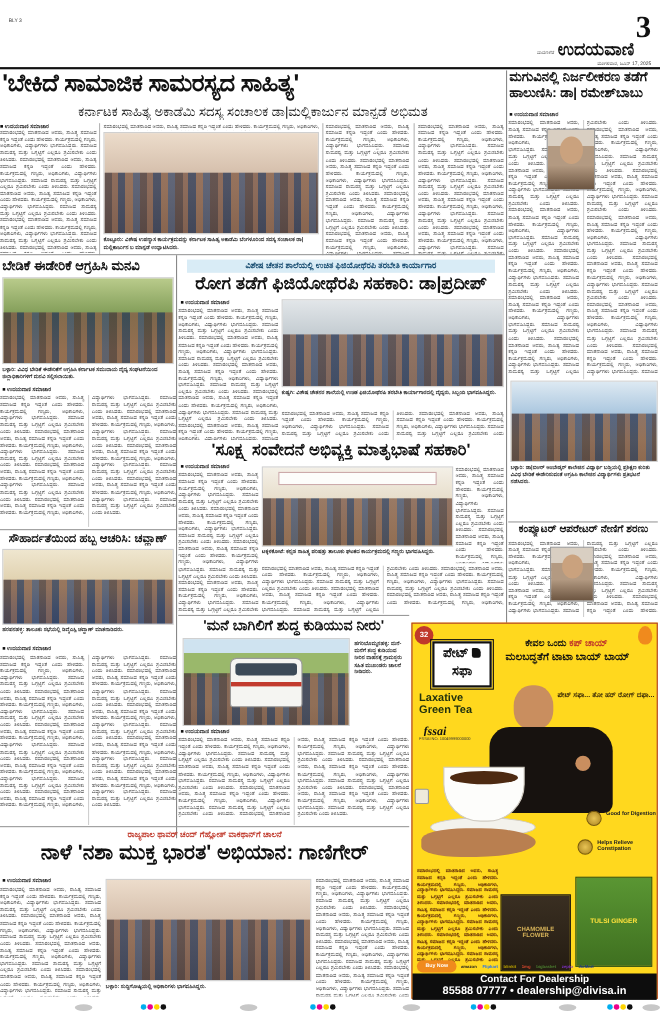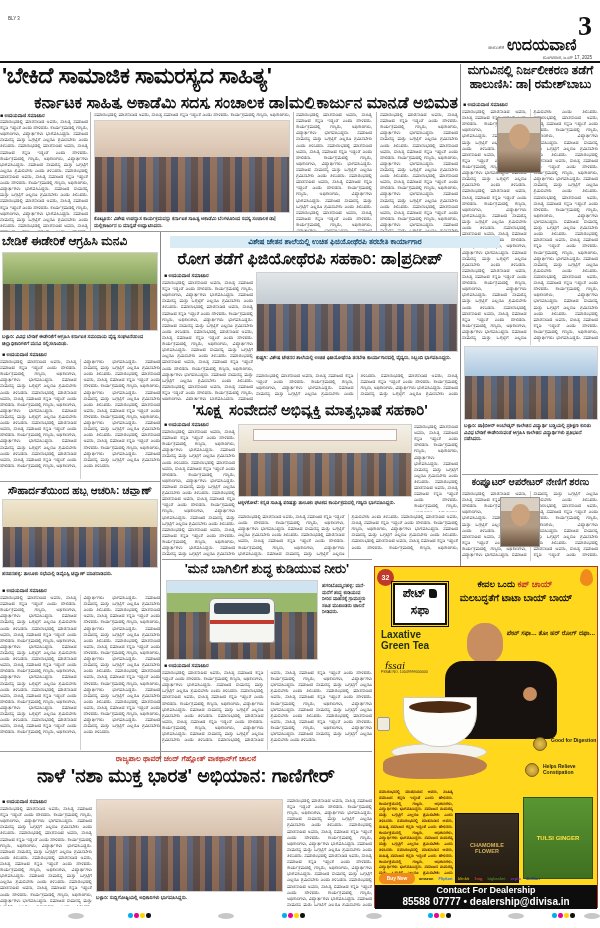--- a/index.html
+++ b/index.html
@@ -12,21 +12,21 @@
   .hr{position:absolute;height:1px;background:#9a9a9a}
   .hr-strong{position:absolute;height:2px;background:#111}
   
   .h-xl{font-weight:bold;font-size:22px;line-height:1.05;letter-spacing:-.5px;white-space:nowrap}
   .h-lg{font-weight:bold;font-size:19px;line-height:1.05;text-align:center;white-space:nowrap}
   .h-md{font-weight:bold;font-size:15px;line-height:1.1;text-align:center;white-space:nowrap}
   .h-md2{font-weight:bold;font-size:13px;line-height:1.1;text-align:center;white-space:nowrap}
   .h-sm{font-weight:bold;font-size:12px;line-height:1.15}
   .h-xs{font-weight:bold;font-size:10.5px;line-height:1.15}
   .h-xxs{font-weight:bold;font-size:9.5px;line-height:1.15}
-  .sub{font-weight:bold;font-size:16px;text-align:right;white-space:nowrap}
+  .sub{font-weight:normal;font-size:12px;text-align:center;white-space:nowrap}
   .kicker{background:var(--kickerbg);color:#14496e;font-weight:bold;font-size:7.5px;
           text-align:center;line-height:12px;white-space:nowrap}
   .kicker-red{color:var(--red);font-weight:bold;font-size:7.5px;text-align:center;white-space:nowrap}
   .byline{font-size:5px;font-weight:bold;color:#222}
   .byline::before{content:"■ ";color:#111}
   .body-txt{font-size:4.7px;line-height:1.3;color:#1c1c1c;text-align:justify}
   .cols2{column-count:2;column-gap:7px;column-rule:1px solid #cfcfcf}
   .cap{font-size:5px;line-height:1.3;font-weight:bold;color:#2a2a2a}
   
   .masthead{background:var(--masthead);text-align:center;font-weight:bold;font-size:26px;line-height:38px}
@@ -54,21 +54,21 @@
   .portrait::after{content:"";position:absolute;left:25%;top:12%;width:50%;height:46%;border-radius:50%;background:#caa27e}
   
   .ad{position:absolute;background:var(--adyellow);border:1px solid #b03a28}
   .ad-logo{position:absolute;background:#fff;border:2px solid #111;outline:1px solid #111;outline-offset:1px;
     text-align:center;font-weight:bold;font-size:12px;line-height:1.45}
   .toilet-icon{display:inline-block;width:8px;height:9px;background:#111;border-radius:1px 4px 2px 2px;vertical-align:middle}
   .ad-red{color:var(--red)}
   .ad-h1{font-weight:bold;font-size:8.5px;text-align:center;white-space:nowrap}
   .ad-h2{font-weight:bold;font-size:9.5px;text-align:center;white-space:nowrap}
   .laxative{font-weight:bold;font-size:10px;line-height:1.1;color:#22320e}
-  .fssai{font-family:"Liberation Serif","DejaVu Serif",serif;font-style:italic;font-weight:normal;font-size:11px;border-bottom:1px solid #333}
+  .fssai{font-family:"Liberation Serif","DejaVu Serif",serif;font-style:italic;font-weight:bold;font-size:11px;border-bottom:1px solid #333}
   .tagline{font-weight:bold;font-size:6.5px;line-height:1.25;color:#3a2a08;text-align:right}
   .flame{position:absolute;width:13px;height:17px;background:#f08a1d;border-radius:50% 50% 50% 50%/60% 60% 40% 40%}
   .badge32{position:absolute;width:17px;height:17px;border-radius:50%;background:var(--red);color:#fff;
     font-weight:bold;font-size:7px;text-align:center;line-height:17px}
   .man-head{position:absolute;background:#c98e5f;border-radius:46% 46% 42% 42%}
   .man-body{position:absolute;background:#17120f;border-radius:18px 22px 8px 8px}
   .man-hand{position:absolute;background:#c98e5f;border-radius:50%}
   .cup{position:absolute;background:#fdfdfb;border:1px solid #cfcac0;border-radius:0 0 34px 34px}
   .tea{position:absolute;background:#4d2a12;border-radius:50%}
   .saucer{position:absolute;background:#f3f2ec;border:1px solid #cfcac0;border-radius:50%}
@@ -118,21 +118,21 @@
   <div class="abs body-txt" style="left:94px;top:112px;width:196px;height:7px">ಸಮಾರಂಭದಲ್ಲಿ ಮಾತನಾಡಿದ ಅವರು, ಸಾಹಿತ್ಯ ಸಮಾಜದ ಕನ್ನಡಿ ಇದ್ದಂತೆ ಎಂದು ಹೇಳಿದರು. ಕಾರ್ಯಕ್ರಮದಲ್ಲಿ ಗಣ್ಯರು, ಅಧಿಕಾರಿಗಳು, ವಿದ್ಯಾರ್ಥಿಗಳು ಭಾಗವಹಿಸಿದ್ದರು. ಸಮಾಜದ ಸಾಮರಸ್ಯ ಮತ್ತು ಒಗ್ಗಟ್ಟಿಗೆ ಎಲ್ಲರೂ ಶ್ರಮಿಸಬೇಕು ಎಂದು ತಿಳಿಸಿದರು. </div>
   <div class="photo ph-indoor" style="left:94px;top:120px;width:196px;height:93px"></div>
   <div class="abs cap" style="left:94px;top:215px;width:196px;height:17px">ಕೊಟ್ಟೂರು: ವಿಶೇಷ ಉಪನ್ಯಾಸ ಕಾರ್ಯಕ್ರಮವನ್ನು ಕರ್ನಾಟಕ ಸಾಹಿತ್ಯ ಅಕಾಡೆಮಿ ಬೆಂಗಳೂರಿಂದ ಸದಸ್ಯ ಸಂಚಾಲಕ ಡಾ|ಮಲ್ಲಿಕಾರ್ಜುನ ಬ ಮಾನ್ಪಡೆ ಉದ್ಘಾಟಿಸಿದರು.</div>
   <div class="vr" style="left:293px;top:112px;height:120px"></div>
   <div class="abs body-txt" style="left:296px;top:112px;width:76px;height:120px">ಸಮಾರಂಭದಲ್ಲಿ ಮಾತನಾಡಿದ ಅವರು, ಸಾಹಿತ್ಯ ಸಮಾಜದ ಕನ್ನಡಿ ಇದ್ದಂತೆ ಎಂದು ಹೇಳಿದರು. ಕಾರ್ಯಕ್ರಮದಲ್ಲಿ ಗಣ್ಯರು, ಅಧಿಕಾರಿಗಳು, ವಿದ್ಯಾರ್ಥಿಗಳು ಭಾಗವಹಿಸಿದ್ದರು. ಸಮಾಜದ ಸಾಮರಸ್ಯ ಮತ್ತು ಒಗ್ಗಟ್ಟಿಗೆ ಎಲ್ಲರೂ ಶ್ರಮಿಸಬೇಕು ಎಂದು ತಿಳಿಸಿದರು. ಸಮಾರಂಭದಲ್ಲಿ ಮಾತನಾಡಿದ ಅವರು, ಸಾಹಿತ್ಯ ಸಮಾಜದ ಕನ್ನಡಿ ಇದ್ದಂತೆ ಎಂದು ಹೇಳಿದರು. ಕಾರ್ಯಕ್ರಮದಲ್ಲಿ ಗಣ್ಯರು, ಅಧಿಕಾರಿಗಳು, ವಿದ್ಯಾರ್ಥಿಗಳು ಭಾಗವಹಿಸಿದ್ದರು. ಸಮಾಜದ ಸಾಮರಸ್ಯ ಮತ್ತು ಒಗ್ಗಟ್ಟಿಗೆ ಎಲ್ಲರೂ ಶ್ರಮಿಸಬೇಕು ಎಂದು ತಿಳಿಸಿದರು. ಸಮಾರಂಭದಲ್ಲಿ ಮಾತನಾಡಿದ ಅವರು, ಸಾಹಿತ್ಯ ಸಮಾಜದ ಕನ್ನಡಿ ಇದ್ದಂತೆ ಎಂದು ಹೇಳಿದರು. ಕಾರ್ಯಕ್ರಮದಲ್ಲಿ ಗಣ್ಯರು, ಅಧಿಕಾರಿಗಳು, ವಿದ್ಯಾರ್ಥಿಗಳು ಭಾಗವಹಿಸಿದ್ದರು. ಸಮಾಜದ ಸಾಮರಸ್ಯ ಮತ್ತು ಒಗ್ಗಟ್ಟಿಗೆ ಎಲ್ಲರೂ ಶ್ರಮಿಸಬೇಕು ಎಂದು ತಿಳಿಸಿದರು. ಸಮಾರಂಭದಲ್ಲಿ ಮಾತನಾಡಿದ ಅವರು, ಸಾಹಿತ್ಯ ಸಮಾಜದ ಕನ್ನಡಿ ಇದ್ದಂತೆ ಎಂದು ಹೇಳಿದರು. ಕಾರ್ಯಕ್ರಮದಲ್ಲಿ ಗಣ್ಯರು, ಅಧಿಕಾರಿಗಳು, ವಿದ್ಯಾರ್ಥಿಗಳು ಭಾಗವಹಿಸಿದ್ದರು. ಸಮಾಜದ ಸಾಮರಸ್ಯ ಮತ್ತು ಒಗ್ಗಟ್ಟಿಗೆ ಎಲ್ಲರೂ ಶ್ರಮಿಸಬೇಕು ಎಂದು ತಿಳಿಸಿದರು. ಸಮಾರಂಭದಲ್ಲಿ ಮಾತನಾಡಿದ ಅವರು, ಸಾಹಿತ್ಯ ಸಮಾಜದ ಕನ್ನಡಿ ಇದ್ದಂತೆ ಎಂದು ಹೇಳಿದರು. ಕಾರ್ಯಕ್ರಮದಲ್ಲಿ ಗಣ್ಯರು, ಅಧಿಕಾರಿಗಳು, ವಿದ್ಯಾರ್ಥಿಗಳು ಭಾಗವಹಿಸಿದ್ದರು. ಸಮಾಜದ ಸಾಮರಸ್ಯ ಮತ್ತು ಒಗ್ಗಟ್ಟಿಗೆ ಎಲ್ಲರೂ ಶ್ರಮಿಸಬೇಕು ಎಂದು ತಿಳಿಸಿದರು. ಸಮಾರಂಭದಲ್ಲಿ ಮಾತನಾಡಿದ ಅವರು, ಸಾಹಿತ್ಯ ಸಮಾಜದ ಕನ್ನಡಿ ಇದ್ದಂತೆ ಎಂದು ಹೇಳಿದರು. ಕಾರ್ಯಕ್ರಮದಲ್ಲಿ ಗಣ್ಯರು, ಅಧಿಕಾರಿಗಳು, ವಿದ್ಯಾರ್ಥಿಗಳು ಭಾಗವಹಿಸಿದ್ದರು. ಸಮಾಜದ ಸಾಮರಸ್ಯ ಮತ್ತು ಒಗ್ಗಟ್ಟಿಗೆ ಎಲ್ಲರೂ ಶ್ರಮಿಸಬೇಕು ಎಂದು ತಿಳಿಸಿದರು. </div>
   <div class="vr" style="left:376px;top:112px;height:120px"></div>
   <div class="abs body-txt" style="left:380px;top:112px;width:78px;height:120px">ಸಮಾರಂಭದಲ್ಲಿ ಮಾತನಾಡಿದ ಅವರು, ಸಾಹಿತ್ಯ ಸಮಾಜದ ಕನ್ನಡಿ ಇದ್ದಂತೆ ಎಂದು ಹೇಳಿದರು. ಕಾರ್ಯಕ್ರಮದಲ್ಲಿ ಗಣ್ಯರು, ಅಧಿಕಾರಿಗಳು, ವಿದ್ಯಾರ್ಥಿಗಳು ಭಾಗವಹಿಸಿದ್ದರು. ಸಮಾಜದ ಸಾಮರಸ್ಯ ಮತ್ತು ಒಗ್ಗಟ್ಟಿಗೆ ಎಲ್ಲರೂ ಶ್ರಮಿಸಬೇಕು ಎಂದು ತಿಳಿಸಿದರು. ಸಮಾರಂಭದಲ್ಲಿ ಮಾತನಾಡಿದ ಅವರು, ಸಾಹಿತ್ಯ ಸಮಾಜದ ಕನ್ನಡಿ ಇದ್ದಂತೆ ಎಂದು ಹೇಳಿದರು. ಕಾರ್ಯಕ್ರಮದಲ್ಲಿ ಗಣ್ಯರು, ಅಧಿಕಾರಿಗಳು, ವಿದ್ಯಾರ್ಥಿಗಳು ಭಾಗವಹಿಸಿದ್ದರು. ಸಮಾಜದ ಸಾಮರಸ್ಯ ಮತ್ತು ಒಗ್ಗಟ್ಟಿಗೆ ಎಲ್ಲರೂ ಶ್ರಮಿಸಬೇಕು ಎಂದು ತಿಳಿಸಿದರು. ಸಮಾರಂಭದಲ್ಲಿ ಮಾತನಾಡಿದ ಅವರು, ಸಾಹಿತ್ಯ ಸಮಾಜದ ಕನ್ನಡಿ ಇದ್ದಂತೆ ಎಂದು ಹೇಳಿದರು. ಕಾರ್ಯಕ್ರಮದಲ್ಲಿ ಗಣ್ಯರು, ಅಧಿಕಾರಿಗಳು, ವಿದ್ಯಾರ್ಥಿಗಳು ಭಾಗವಹಿಸಿದ್ದರು. ಸಮಾಜದ ಸಾಮರಸ್ಯ ಮತ್ತು ಒಗ್ಗಟ್ಟಿಗೆ ಎಲ್ಲರೂ ಶ್ರಮಿಸಬೇಕು ಎಂದು ತಿಳಿಸಿದರು. ಸಮಾರಂಭದಲ್ಲಿ ಮಾತನಾಡಿದ ಅವರು, ಸಾಹಿತ್ಯ ಸಮಾಜದ ಕನ್ನಡಿ ಇದ್ದಂತೆ ಎಂದು ಹೇಳಿದರು. ಕಾರ್ಯಕ್ರಮದಲ್ಲಿ ಗಣ್ಯರು, ಅಧಿಕಾರಿಗಳು, ವಿದ್ಯಾರ್ಥಿಗಳು ಭಾಗವಹಿಸಿದ್ದರು. ಸಮಾಜದ ಸಾಮರಸ್ಯ ಮತ್ತು ಒಗ್ಗಟ್ಟಿಗೆ ಎಲ್ಲರೂ ಶ್ರಮಿಸಬೇಕು ಎಂದು ತಿಳಿಸಿದರು. ಸಮಾರಂಭದಲ್ಲಿ ಮಾತನಾಡಿದ ಅವರು, ಸಾಹಿತ್ಯ ಸಮಾಜದ ಕನ್ನಡಿ ಇದ್ದಂತೆ ಎಂದು ಹೇಳಿದರು. ಕಾರ್ಯಕ್ರಮದಲ್ಲಿ ಗಣ್ಯರು, ಅಧಿಕಾರಿಗಳು, ವಿದ್ಯಾರ್ಥಿಗಳು ಭಾಗವಹಿಸಿದ್ದರು. ಸಮಾಜದ ಸಾಮರಸ್ಯ ಮತ್ತು ಒಗ್ಗಟ್ಟಿಗೆ ಎಲ್ಲರೂ ಶ್ರಮಿಸಬೇಕು ಎಂದು ತಿಳಿಸಿದರು. ಸಮಾರಂಭದಲ್ಲಿ ಮಾತನಾಡಿದ ಅವರು, ಸಾಹಿತ್ಯ ಸಮಾಜದ ಕನ್ನಡಿ ಇದ್ದಂತೆ ಎಂದು ಹೇಳಿದರು. ಕಾರ್ಯಕ್ರಮದಲ್ಲಿ ಗಣ್ಯರು, ಅಧಿಕಾರಿಗಳು, ವಿದ್ಯಾರ್ಥಿಗಳು ಭಾಗವಹಿಸಿದ್ದರು. ಸಮಾಜದ ಸಾಮರಸ್ಯ ಮತ್ತು ಒಗ್ಗಟ್ಟಿಗೆ ಎಲ್ಲರೂ ಶ್ರಮಿಸಬೇಕು ಎಂದು ತಿಳಿಸಿದರು. </div>
   <div class="hr" style="left:0;top:231px;width:459px"></div>
 
   <div class="vr" style="left:460px;top:64px;height:694px;background:#888"></div>
-  <div class="abs h-sm" style="left:463px;top:64px;width:135px;height:34px;text-align:center">ಮಗುವಿನಲ್ಲಿ ನಿರ್ಜಲೀಕರಣ ತಡೆಗೆ ಹಾಲುಣಿಸಿ: ಡಾ| ರಮೇಶ್‌ಬಾಬು</div>
+  <div class="abs h-sm" style="left:463px;top:64px;width:135px;height:34px;text-align:left">ಮಗುವಿನಲ್ಲಿ ನಿರ್ಜಲೀಕರಣ ತಡೆಗೆ ಹಾಲುಣಿಸಿ: ಡಾ| ರಮೇಶ್‌ಬಾಬು</div>
   <div class="abs byline" style="left:463px;top:101px;width:100px">ಉದಯವಾಣಿ ಸಮಾಚಾರ</div>
   <div class="abs body-txt cols2" style="left:462px;top:109px;width:136px;height:236px">ಸಮಾರಂಭದಲ್ಲಿ ಮಾತನಾಡಿದ ಅವರು, ಸಾಹಿತ್ಯ ಸಮಾಜದ ಕನ್ನಡಿ ಇದ್ದಂತೆ ಎಂದು ಹೇಳಿದರು. ಕಾರ್ಯಕ್ರಮದಲ್ಲಿ ಗಣ್ಯರು, ಅಧಿಕಾರಿಗಳು, ವಿದ್ಯಾರ್ಥಿಗಳು ಭಾಗವಹಿಸಿದ್ದರು. ಸಮಾಜದ ಸಾಮರಸ್ಯ ಮತ್ತು ಒಗ್ಗಟ್ಟಿಗೆ ಎಲ್ಲರೂ ಶ್ರಮಿಸಬೇಕು ಎಂದು ತಿಳಿಸಿದರು. ಸಮಾರಂಭದಲ್ಲಿ ಮಾತನಾಡಿದ ಅವರು, ಸಾಹಿತ್ಯ ಸಮಾಜದ ಕನ್ನಡಿ ಇದ್ದಂತೆ ಎಂದು ಹೇಳಿದರು. ಕಾರ್ಯಕ್ರಮದಲ್ಲಿ ಗಣ್ಯರು, ಅಧಿಕಾರಿಗಳು, ವಿದ್ಯಾರ್ಥಿಗಳು ಭಾಗವಹಿಸಿದ್ದರು. ಸಮಾಜದ ಸಾಮರಸ್ಯ ಮತ್ತು ಒಗ್ಗಟ್ಟಿಗೆ ಎಲ್ಲರೂ ಶ್ರಮಿಸಬೇಕು ಎಂದು ತಿಳಿಸಿದರು. ಸಮಾರಂಭದಲ್ಲಿ ಮಾತನಾಡಿದ ಅವರು, ಸಾಹಿತ್ಯ ಸಮಾಜದ ಕನ್ನಡಿ ಇದ್ದಂತೆ ಎಂದು ಹೇಳಿದರು. ಕಾರ್ಯಕ್ರಮದಲ್ಲಿ ಗಣ್ಯರು, ಅಧಿಕಾರಿಗಳು, ವಿದ್ಯಾರ್ಥಿಗಳು ಭಾಗವಹಿಸಿದ್ದರು. ಸಮಾಜದ ಸಾಮರಸ್ಯ ಮತ್ತು ಒಗ್ಗಟ್ಟಿಗೆ ಎಲ್ಲರೂ ಶ್ರಮಿಸಬೇಕು ಎಂದು ತಿಳಿಸಿದರು. ಸಮಾರಂಭದಲ್ಲಿ ಮಾತನಾಡಿದ ಅವರು, ಸಾಹಿತ್ಯ ಸಮಾಜದ ಕನ್ನಡಿ ಇದ್ದಂತೆ ಎಂದು ಹೇಳಿದರು. ಕಾರ್ಯಕ್ರಮದಲ್ಲಿ ಗಣ್ಯರು, ಅಧಿಕಾರಿಗಳು, ವಿದ್ಯಾರ್ಥಿಗಳು ಭಾಗವಹಿಸಿದ್ದರು. ಸಮಾಜದ ಸಾಮರಸ್ಯ ಮತ್ತು ಒಗ್ಗಟ್ಟಿಗೆ ಎಲ್ಲರೂ ಶ್ರಮಿಸಬೇಕು ಎಂದು ತಿಳಿಸಿದರು. ಸಮಾರಂಭದಲ್ಲಿ ಮಾತನಾಡಿದ ಅವರು, ಸಾಹಿತ್ಯ ಸಮಾಜದ ಕನ್ನಡಿ ಇದ್ದಂತೆ ಎಂದು ಹೇಳಿದರು. ಕಾರ್ಯಕ್ರಮದಲ್ಲಿ ಗಣ್ಯರು, ಅಧಿಕಾರಿಗಳು, ವಿದ್ಯಾರ್ಥಿಗಳು ಭಾಗವಹಿಸಿದ್ದರು. ಸಮಾಜದ ಸಾಮರಸ್ಯ ಮತ್ತು ಒಗ್ಗಟ್ಟಿಗೆ ಎಲ್ಲರೂ ಶ್ರಮಿಸಬೇಕು ಎಂದು ತಿಳಿಸಿದರು. ಸಮಾರಂಭದಲ್ಲಿ ಮಾತನಾಡಿದ ಅವರು, ಸಾಹಿತ್ಯ ಸಮಾಜದ ಕನ್ನಡಿ ಇದ್ದಂತೆ ಎಂದು ಹೇಳಿದರು. ಕಾರ್ಯಕ್ರಮದಲ್ಲಿ ಗಣ್ಯರು, ಅಧಿಕಾರಿಗಳು, ವಿದ್ಯಾರ್ಥಿಗಳು ಭಾಗವಹಿಸಿದ್ದರು. ಸಮಾಜದ ಸಾಮರಸ್ಯ ಮತ್ತು ಒಗ್ಗಟ್ಟಿಗೆ ಎಲ್ಲರೂ ಶ್ರಮಿಸಬೇಕು ಎಂದು ತಿಳಿಸಿದರು. ಸಮಾರಂಭದಲ್ಲಿ ಮಾತನಾಡಿದ ಅವರು, ಸಾಹಿತ್ಯ ಸಮಾಜದ ಕನ್ನಡಿ ಇದ್ದಂತೆ ಎಂದು ಹೇಳಿದರು. ಕಾರ್ಯಕ್ರಮದಲ್ಲಿ ಗಣ್ಯರು, ಅಧಿಕಾರಿಗಳು, ವಿದ್ಯಾರ್ಥಿಗಳು ಭಾಗವಹಿಸಿದ್ದರು. ಸಮಾಜದ ಸಾಮರಸ್ಯ ಮತ್ತು ಒಗ್ಗಟ್ಟಿಗೆ ಎಲ್ಲರೂ ಶ್ರಮಿಸಬೇಕು ಎಂದು ತಿಳಿಸಿದರು. ಸಮಾರಂಭದಲ್ಲಿ ಮಾತನಾಡಿದ ಅವರು, ಸಾಹಿತ್ಯ ಸಮಾಜದ ಕನ್ನಡಿ ಇದ್ದಂತೆ ಎಂದು ಹೇಳಿದರು. ಕಾರ್ಯಕ್ರಮದಲ್ಲಿ ಗಣ್ಯರು, ಅಧಿಕಾರಿಗಳು, ವಿದ್ಯಾರ್ಥಿಗಳು ಭಾಗವಹಿಸಿದ್ದರು. ಸಮಾಜದ ಸಾಮರಸ್ಯ ಮತ್ತು ಒಗ್ಗಟ್ಟಿಗೆ ಎಲ್ಲರೂ ಶ್ರಮಿಸಬೇಕು ಎಂದು ತಿಳಿಸಿದರು. ಸಮಾರಂಭದಲ್ಲಿ ಮಾತನಾಡಿದ ಅವರು, ಸಾಹಿತ್ಯ ಸಮಾಜದ ಕನ್ನಡಿ ಇದ್ದಂತೆ ಎಂದು ಹೇಳಿದರು. ಕಾರ್ಯಕ್ರಮದಲ್ಲಿ ಗಣ್ಯರು, ಅಧಿಕಾರಿಗಳು, ವಿದ್ಯಾರ್ಥಿಗಳು ಭಾಗವಹಿಸಿದ್ದರು. ಸಮಾಜದ ಸಾಮರಸ್ಯ ಮತ್ತು ಒಗ್ಗಟ್ಟಿಗೆ ಎಲ್ಲರೂ ಶ್ರಮಿಸಬೇಕು ಎಂದು ತಿಳಿಸಿದರು. ಸಮಾರಂಭದಲ್ಲಿ ಮಾತನಾಡಿದ ಅವರು, ಸಾಹಿತ್ಯ ಸಮಾಜದ ಕನ್ನಡಿ ಇದ್ದಂತೆ ಎಂದು ಹೇಳಿದರು. ಕಾರ್ಯಕ್ರಮದಲ್ಲಿ ಗಣ್ಯರು, ಅಧಿಕಾರಿಗಳು, ವಿದ್ಯಾರ್ಥಿಗಳು ಭಾಗವಹಿಸಿದ್ದರು. ಸಮಾಜದ ಸಾಮರಸ್ಯ ಮತ್ತು ಒಗ್ಗಟ್ಟಿಗೆ ಎಲ್ಲರೂ ಶ್ರಮಿಸಬೇಕು ಎಂದು ತಿಳಿಸಿದರು. ಸಮಾರಂಭದಲ್ಲಿ ಮಾತನಾಡಿದ ಅವರು, ಸಾಹಿತ್ಯ ಸಮಾಜದ ಕನ್ನಡಿ ಇದ್ದಂತೆ ಎಂದು ಹೇಳಿದರು. ಕಾರ್ಯಕ್ರಮದಲ್ಲಿ ಗಣ್ಯರು, ಅಧಿಕಾರಿಗಳು, ವಿದ್ಯಾರ್ಥಿಗಳು ಭಾಗವಹಿಸಿದ್ದರು. ಸಮಾಜದ ಸಾಮರಸ್ಯ ಮತ್ತು ಒಗ್ಗಟ್ಟಿಗೆ ಎಲ್ಲರೂ ಶ್ರಮಿಸಬೇಕು ಎಂದು ತಿಳಿಸಿದರು. ಸಮಾರಂಭದಲ್ಲಿ ಮಾತನಾಡಿದ ಅವರು, ಸಾಹಿತ್ಯ ಸಮಾಜದ ಕನ್ನಡಿ ಇದ್ದಂತೆ ಎಂದು ಹೇಳಿದರು. ಕಾರ್ಯಕ್ರಮದಲ್ಲಿ ಗಣ್ಯರು, ಅಧಿಕಾರಿಗಳು, ವಿದ್ಯಾರ್ಥಿಗಳು ಭಾಗವಹಿಸಿದ್ದರು. ಸಮಾಜದ ಸಾಮರಸ್ಯ ಮತ್ತು ಒಗ್ಗಟ್ಟಿಗೆ ಎಲ್ಲರೂ ಶ್ರಮಿಸಬೇಕು ಎಂದು ತಿಳಿಸಿದರು. </div>
   <div class="portrait" style="left:497px;top:117px;width:44px;height:56px"></div>
 
   <div class="photo ph-crowd" style="left:464px;top:346px;width:134px;height:74px"></div>
   <div class="abs cap" style="left:464px;top:422px;width:134px;height:50px">ಬಳ್ಳಾರಿ: ಡಾ|ಬಿಆರ್ ಅಂಬೇಡ್ಕರ್ ಕಾಲೇಜಿನ ವಿದ್ಯಾರ್ಥಿ ಬಡ್ತಿಯಲ್ಲಿ ಪ್ರಶಿಕ್ಷಣ ಕುರಿತು ವಿವಿಧ ಬೇಡಿಕೆ ಈಡೇರಿಸುವಂತೆ ಆಗ್ರಹಿಸಿ ಕಾಲೇಜಿನ ವಿದ್ಯಾರ್ಥಿಗಳು ಪ್ರತಿಭಟನೆ ನಡೆಸಿದರು.</div>
   <div class="hr" style="left:462px;top:474px;width:136px"></div>
   <div class="abs h-xxs" style="left:463px;top:477px;width:135px;text-align:center">ಕಂಪ್ಯೂಟರ್ ಆಪರೇಟರ್ ನೇಣಿಗೆ ಶರಣು</div>
   <div class="abs body-txt cols2" style="left:462px;top:491px;width:136px;height:70px">ಸಮಾರಂಭದಲ್ಲಿ ಮಾತನಾಡಿದ ಅವರು, ಸಾಹಿತ್ಯ ಸಮಾಜದ ಕನ್ನಡಿ ಇದ್ದಂತೆ ಎಂದು ಹೇಳಿದರು. ಕಾರ್ಯಕ್ರಮದಲ್ಲಿ ಗಣ್ಯರು, ಅಧಿಕಾರಿಗಳು, ವಿದ್ಯಾರ್ಥಿಗಳು ಭಾಗವಹಿಸಿದ್ದರು. ಸಮಾಜದ ಸಾಮರಸ್ಯ ಮತ್ತು ಒಗ್ಗಟ್ಟಿಗೆ ಎಲ್ಲರೂ ಶ್ರಮಿಸಬೇಕು ಎಂದು ತಿಳಿಸಿದರು. ಸಮಾರಂಭದಲ್ಲಿ ಮಾತನಾಡಿದ ಅವರು, ಸಾಹಿತ್ಯ ಸಮಾಜದ ಕನ್ನಡಿ ಇದ್ದಂತೆ ಎಂದು ಹೇಳಿದರು. ಕಾರ್ಯಕ್ರಮದಲ್ಲಿ ಗಣ್ಯರು, ಅಧಿಕಾರಿಗಳು, ವಿದ್ಯಾರ್ಥಿಗಳು ಭಾಗವಹಿಸಿದ್ದರು. ಸಮಾಜದ ಸಾಮರಸ್ಯ ಮತ್ತು ಒಗ್ಗಟ್ಟಿಗೆ ಎಲ್ಲರೂ ಶ್ರಮಿಸಬೇಕು ಎಂದು ತಿಳಿಸಿದರು. ಸಮಾರಂಭದಲ್ಲಿ ಮಾತನಾಡಿದ ಅವರು, ಸಾಹಿತ್ಯ ಸಮಾಜದ ಕನ್ನಡಿ ಇದ್ದಂತೆ ಎಂದು ಹೇಳಿದರು. ಕಾರ್ಯಕ್ರಮದಲ್ಲಿ ಗಣ್ಯರು, ಅಧಿಕಾರಿಗಳು, ವಿದ್ಯಾರ್ಥಿಗಳು ಭಾಗವಹಿಸಿದ್ದರು. ಸಮಾಜದ ಸಾಮರಸ್ಯ ಮತ್ತು ಒಗ್ಗಟ್ಟಿಗೆ ಎಲ್ಲರೂ ಶ್ರಮಿಸಬೇಕು ಎಂದು ತಿಳಿಸಿದರು. ಸಮಾರಂಭದಲ್ಲಿ ಮಾತನಾಡಿದ ಅವರು, ಸಾಹಿತ್ಯ ಸಮಾಜದ ಕನ್ನಡಿ ಇದ್ದಂತೆ ಎಂದು ಹೇಳಿದರು. ಕಾರ್ಯಕ್ರಮದಲ್ಲಿ ಗಣ್ಯರು, ಅಧಿಕಾರಿಗಳು, ವಿದ್ಯಾರ್ಥಿಗಳು ಭಾಗವಹಿಸಿದ್ದರು. ಸಮಾಜದ ಸಾಮರಸ್ಯ ಮತ್ತು ಒಗ್ಗಟ್ಟಿಗೆ ಎಲ್ಲರೂ ಶ್ರಮಿಸಬೇಕು ಎಂದು ತಿಳಿಸಿದರು. </div>
   <div class="portrait" style="left:500px;top:497px;width:40px;height:50px"></div>
@@ -143,21 +143,21 @@
   <div class="abs cap" style="left:2px;top:333px;width:156px;height:16px">ಬಳ್ಳಾರಿ: ವಿವಿಧ ಬೇಡಿಕೆ ಈಡೇರಿಕೆಗೆ ಆಗ್ರಹಿಸಿ ಕರ್ನಾಟಕ ಸಮುದಾಯ ವೈದ್ಯ ಸಂಘಟನೆಯಿಂದ ಜಿಲ್ಲಾಧಿಕಾರಿಗಳಿಗೆ ಮನವಿ ಸಲ್ಲಿಸಲಾಯಿತು.</div>
   <div class="abs byline" style="left:2px;top:351px;width:100px">ಉದಯವಾಣಿ ಸಮಾಚಾರ</div>
   <div class="abs body-txt cols2" style="left:0;top:359px;width:160px;height:120px">ಸಮಾರಂಭದಲ್ಲಿ ಮಾತನಾಡಿದ ಅವರು, ಸಾಹಿತ್ಯ ಸಮಾಜದ ಕನ್ನಡಿ ಇದ್ದಂತೆ ಎಂದು ಹೇಳಿದರು. ಕಾರ್ಯಕ್ರಮದಲ್ಲಿ ಗಣ್ಯರು, ಅಧಿಕಾರಿಗಳು, ವಿದ್ಯಾರ್ಥಿಗಳು ಭಾಗವಹಿಸಿದ್ದರು. ಸಮಾಜದ ಸಾಮರಸ್ಯ ಮತ್ತು ಒಗ್ಗಟ್ಟಿಗೆ ಎಲ್ಲರೂ ಶ್ರಮಿಸಬೇಕು ಎಂದು ತಿಳಿಸಿದರು. ಸಮಾರಂಭದಲ್ಲಿ ಮಾತನಾಡಿದ ಅವರು, ಸಾಹಿತ್ಯ ಸಮಾಜದ ಕನ್ನಡಿ ಇದ್ದಂತೆ ಎಂದು ಹೇಳಿದರು. ಕಾರ್ಯಕ್ರಮದಲ್ಲಿ ಗಣ್ಯರು, ಅಧಿಕಾರಿಗಳು, ವಿದ್ಯಾರ್ಥಿಗಳು ಭಾಗವಹಿಸಿದ್ದರು. ಸಮಾಜದ ಸಾಮರಸ್ಯ ಮತ್ತು ಒಗ್ಗಟ್ಟಿಗೆ ಎಲ್ಲರೂ ಶ್ರಮಿಸಬೇಕು ಎಂದು ತಿಳಿಸಿದರು. ಸಮಾರಂಭದಲ್ಲಿ ಮಾತನಾಡಿದ ಅವರು, ಸಾಹಿತ್ಯ ಸಮಾಜದ ಕನ್ನಡಿ ಇದ್ದಂತೆ ಎಂದು ಹೇಳಿದರು. ಕಾರ್ಯಕ್ರಮದಲ್ಲಿ ಗಣ್ಯರು, ಅಧಿಕಾರಿಗಳು, ವಿದ್ಯಾರ್ಥಿಗಳು ಭಾಗವಹಿಸಿದ್ದರು. ಸಮಾಜದ ಸಾಮರಸ್ಯ ಮತ್ತು ಒಗ್ಗಟ್ಟಿಗೆ ಎಲ್ಲರೂ ಶ್ರಮಿಸಬೇಕು ಎಂದು ತಿಳಿಸಿದರು. ಸಮಾರಂಭದಲ್ಲಿ ಮಾತನಾಡಿದ ಅವರು, ಸಾಹಿತ್ಯ ಸಮಾಜದ ಕನ್ನಡಿ ಇದ್ದಂತೆ ಎಂದು ಹೇಳಿದರು. ಕಾರ್ಯಕ್ರಮದಲ್ಲಿ ಗಣ್ಯರು, ಅಧಿಕಾರಿಗಳು, ವಿದ್ಯಾರ್ಥಿಗಳು ಭಾಗವಹಿಸಿದ್ದರು. ಸಮಾಜದ ಸಾಮರಸ್ಯ ಮತ್ತು ಒಗ್ಗಟ್ಟಿಗೆ ಎಲ್ಲರೂ ಶ್ರಮಿಸಬೇಕು ಎಂದು ತಿಳಿಸಿದರು. ಸಮಾರಂಭದಲ್ಲಿ ಮಾತನಾಡಿದ ಅವರು, ಸಾಹಿತ್ಯ ಸಮಾಜದ ಕನ್ನಡಿ ಇದ್ದಂತೆ ಎಂದು ಹೇಳಿದರು. ಕಾರ್ಯಕ್ರಮದಲ್ಲಿ ಗಣ್ಯರು, ಅಧಿಕಾರಿಗಳು, ವಿದ್ಯಾರ್ಥಿಗಳು ಭಾಗವಹಿಸಿದ್ದರು. ಸಮಾಜದ ಸಾಮರಸ್ಯ ಮತ್ತು ಒಗ್ಗಟ್ಟಿಗೆ ಎಲ್ಲರೂ ಶ್ರಮಿಸಬೇಕು ಎಂದು ತಿಳಿಸಿದರು. ಸಮಾರಂಭದಲ್ಲಿ ಮಾತನಾಡಿದ ಅವರು, ಸಾಹಿತ್ಯ ಸಮಾಜದ ಕನ್ನಡಿ ಇದ್ದಂತೆ ಎಂದು ಹೇಳಿದರು. ಕಾರ್ಯಕ್ರಮದಲ್ಲಿ ಗಣ್ಯರು, ಅಧಿಕಾರಿಗಳು, ವಿದ್ಯಾರ್ಥಿಗಳು ಭಾಗವಹಿಸಿದ್ದರು. ಸಮಾಜದ ಸಾಮರಸ್ಯ ಮತ್ತು ಒಗ್ಗಟ್ಟಿಗೆ ಎಲ್ಲರೂ ಶ್ರಮಿಸಬೇಕು ಎಂದು ತಿಳಿಸಿದರು. ಸಮಾರಂಭದಲ್ಲಿ ಮಾತನಾಡಿದ ಅವರು, ಸಾಹಿತ್ಯ ಸಮಾಜದ ಕನ್ನಡಿ ಇದ್ದಂತೆ ಎಂದು ಹೇಳಿದರು. ಕಾರ್ಯಕ್ರಮದಲ್ಲಿ ಗಣ್ಯರು, ಅಧಿಕಾರಿಗಳು, ವಿದ್ಯಾರ್ಥಿಗಳು ಭಾಗವಹಿಸಿದ್ದರು. ಸಮಾಜದ ಸಾಮರಸ್ಯ ಮತ್ತು ಒಗ್ಗಟ್ಟಿಗೆ ಎಲ್ಲರೂ ಶ್ರಮಿಸಬೇಕು ಎಂದು ತಿಳಿಸಿದರು. </div>
   <div class="hr" style="left:0;top:481px;width:160px"></div>
   <div class="abs h-xs" style="left:2px;top:484px;width:156px;text-align:center">ಸೌಹಾರ್ದತೆಯಿಂದ ಹಬ್ಬ ಆಚರಿಸಿ: ಚವ್ಹಾಣ್</div>
   <div class="photo ph-hall" style="left:2px;top:499px;width:156px;height:69px"></div>
   <div class="abs cap" style="left:2px;top:570px;width:156px;height:15px">ಹರಪನಹಳ್ಳಿ: ತಾಲೂಕು ಸಭೆಯಲ್ಲಿ ಡಿವೈಎಸ್ಪಿ ಚವ್ಹಾಣ್ ಮಾತನಾಡಿದರು.</div>
   <div class="abs byline" style="left:2px;top:587px;width:100px">ಉದಯವಾಣಿ ಸಮಾಚಾರ</div>
   <div class="abs body-txt cols2" style="left:0;top:595px;width:160px;height:155px">ಸಮಾರಂಭದಲ್ಲಿ ಮಾತನಾಡಿದ ಅವರು, ಸಾಹಿತ್ಯ ಸಮಾಜದ ಕನ್ನಡಿ ಇದ್ದಂತೆ ಎಂದು ಹೇಳಿದರು. ಕಾರ್ಯಕ್ರಮದಲ್ಲಿ ಗಣ್ಯರು, ಅಧಿಕಾರಿಗಳು, ವಿದ್ಯಾರ್ಥಿಗಳು ಭಾಗವಹಿಸಿದ್ದರು. ಸಮಾಜದ ಸಾಮರಸ್ಯ ಮತ್ತು ಒಗ್ಗಟ್ಟಿಗೆ ಎಲ್ಲರೂ ಶ್ರಮಿಸಬೇಕು ಎಂದು ತಿಳಿಸಿದರು. ಸಮಾರಂಭದಲ್ಲಿ ಮಾತನಾಡಿದ ಅವರು, ಸಾಹಿತ್ಯ ಸಮಾಜದ ಕನ್ನಡಿ ಇದ್ದಂತೆ ಎಂದು ಹೇಳಿದರು. ಕಾರ್ಯಕ್ರಮದಲ್ಲಿ ಗಣ್ಯರು, ಅಧಿಕಾರಿಗಳು, ವಿದ್ಯಾರ್ಥಿಗಳು ಭಾಗವಹಿಸಿದ್ದರು. ಸಮಾಜದ ಸಾಮರಸ್ಯ ಮತ್ತು ಒಗ್ಗಟ್ಟಿಗೆ ಎಲ್ಲರೂ ಶ್ರಮಿಸಬೇಕು ಎಂದು ತಿಳಿಸಿದರು. ಸಮಾರಂಭದಲ್ಲಿ ಮಾತನಾಡಿದ ಅವರು, ಸಾಹಿತ್ಯ ಸಮಾಜದ ಕನ್ನಡಿ ಇದ್ದಂತೆ ಎಂದು ಹೇಳಿದರು. ಕಾರ್ಯಕ್ರಮದಲ್ಲಿ ಗಣ್ಯರು, ಅಧಿಕಾರಿಗಳು, ವಿದ್ಯಾರ್ಥಿಗಳು ಭಾಗವಹಿಸಿದ್ದರು. ಸಮಾಜದ ಸಾಮರಸ್ಯ ಮತ್ತು ಒಗ್ಗಟ್ಟಿಗೆ ಎಲ್ಲರೂ ಶ್ರಮಿಸಬೇಕು ಎಂದು ತಿಳಿಸಿದರು. ಸಮಾರಂಭದಲ್ಲಿ ಮಾತನಾಡಿದ ಅವರು, ಸಾಹಿತ್ಯ ಸಮಾಜದ ಕನ್ನಡಿ ಇದ್ದಂತೆ ಎಂದು ಹೇಳಿದರು. ಕಾರ್ಯಕ್ರಮದಲ್ಲಿ ಗಣ್ಯರು, ಅಧಿಕಾರಿಗಳು, ವಿದ್ಯಾರ್ಥಿಗಳು ಭಾಗವಹಿಸಿದ್ದರು. ಸಮಾಜದ ಸಾಮರಸ್ಯ ಮತ್ತು ಒಗ್ಗಟ್ಟಿಗೆ ಎಲ್ಲರೂ ಶ್ರಮಿಸಬೇಕು ಎಂದು ತಿಳಿಸಿದರು. ಸಮಾರಂಭದಲ್ಲಿ ಮಾತನಾಡಿದ ಅವರು, ಸಾಹಿತ್ಯ ಸಮಾಜದ ಕನ್ನಡಿ ಇದ್ದಂತೆ ಎಂದು ಹೇಳಿದರು. ಕಾರ್ಯಕ್ರಮದಲ್ಲಿ ಗಣ್ಯರು, ಅಧಿಕಾರಿಗಳು, ವಿದ್ಯಾರ್ಥಿಗಳು ಭಾಗವಹಿಸಿದ್ದರು. ಸಮಾಜದ ಸಾಮರಸ್ಯ ಮತ್ತು ಒಗ್ಗಟ್ಟಿಗೆ ಎಲ್ಲರೂ ಶ್ರಮಿಸಬೇಕು ಎಂದು ತಿಳಿಸಿದರು. ಸಮಾರಂಭದಲ್ಲಿ ಮಾತನಾಡಿದ ಅವರು, ಸಾಹಿತ್ಯ ಸಮಾಜದ ಕನ್ನಡಿ ಇದ್ದಂತೆ ಎಂದು ಹೇಳಿದರು. ಕಾರ್ಯಕ್ರಮದಲ್ಲಿ ಗಣ್ಯರು, ಅಧಿಕಾರಿಗಳು, ವಿದ್ಯಾರ್ಥಿಗಳು ಭಾಗವಹಿಸಿದ್ದರು. ಸಮಾಜದ ಸಾಮರಸ್ಯ ಮತ್ತು ಒಗ್ಗಟ್ಟಿಗೆ ಎಲ್ಲರೂ ಶ್ರಮಿಸಬೇಕು ಎಂದು ತಿಳಿಸಿದರು. ಸಮಾರಂಭದಲ್ಲಿ ಮಾತನಾಡಿದ ಅವರು, ಸಾಹಿತ್ಯ ಸಮಾಜದ ಕನ್ನಡಿ ಇದ್ದಂತೆ ಎಂದು ಹೇಳಿದರು. ಕಾರ್ಯಕ್ರಮದಲ್ಲಿ ಗಣ್ಯರು, ಅಧಿಕಾರಿಗಳು, ವಿದ್ಯಾರ್ಥಿಗಳು ಭಾಗವಹಿಸಿದ್ದರು. ಸಮಾಜದ ಸಾಮರಸ್ಯ ಮತ್ತು ಒಗ್ಗಟ್ಟಿಗೆ ಎಲ್ಲರೂ ಶ್ರಮಿಸಬೇಕು ಎಂದು ತಿಳಿಸಿದರು. ಸಮಾರಂಭದಲ್ಲಿ ಮಾತನಾಡಿದ ಅವರು, ಸಾಹಿತ್ಯ ಸಮಾಜದ ಕನ್ನಡಿ ಇದ್ದಂತೆ ಎಂದು ಹೇಳಿದರು. ಕಾರ್ಯಕ್ರಮದಲ್ಲಿ ಗಣ್ಯರು, ಅಧಿಕಾರಿಗಳು, ವಿದ್ಯಾರ್ಥಿಗಳು ಭಾಗವಹಿಸಿದ್ದರು. ಸಮಾಜದ ಸಾಮರಸ್ಯ ಮತ್ತು ಒಗ್ಗಟ್ಟಿಗೆ ಎಲ್ಲರೂ ಶ್ರಮಿಸಬೇಕು ಎಂದು ತಿಳಿಸಿದರು. ಸಮಾರಂಭದಲ್ಲಿ ಮಾತನಾಡಿದ ಅವರು, ಸಾಹಿತ್ಯ ಸಮಾಜದ ಕನ್ನಡಿ ಇದ್ದಂತೆ ಎಂದು ಹೇಳಿದರು. ಕಾರ್ಯಕ್ರಮದಲ್ಲಿ ಗಣ್ಯರು, ಅಧಿಕಾರಿಗಳು, ವಿದ್ಯಾರ್ಥಿಗಳು ಭಾಗವಹಿಸಿದ್ದರು. ಸಮಾಜದ ಸಾಮರಸ್ಯ ಮತ್ತು ಒಗ್ಗಟ್ಟಿಗೆ ಎಲ್ಲರೂ ಶ್ರಮಿಸಬೇಕು ಎಂದು ತಿಳಿಸಿದರು. </div>
 
-  <div class="abs kicker" style="left:170px;top:236px;width:330px;height:12px">ವಿಶೇಷ ಚೇತನ ಶಾಲೆಯಲ್ಲಿ ಉಚಿತ ಫಿಜಿಯೋಥೆರಪಿ ತರಬೇತಿ ಕಾರ್ಯಾಗಾರ</div>
+  <div class="abs kicker" style="left:170px;top:236px;width:280px;height:12px">ವಿಶೇಷ ಚೇತನ ಶಾಲೆಯಲ್ಲಿ ಉಚಿತ ಫಿಜಿಯೋಥೆರಪಿ ತರಬೇತಿ ಕಾರ್ಯಾಗಾರ</div>
   <div class="abs h-md" style="left:162px;top:250px;width:296px;height:19px;font-size:16px">ರೋಗ ತಡೆಗೆ ಫಿಜಿಯೋಥೆರಪಿ ಸಹಕಾರಿ: ಡಾ|ಪ್ರದೀಪ್</div>
   <div class="abs byline" style="left:164px;top:272px;width:100px">ಉದಯವಾಣಿ ಸಮಾಚಾರ</div>
   <div class="abs body-txt" style="left:162px;top:280px;width:91px;height:120px">ಸಮಾರಂಭದಲ್ಲಿ ಮಾತನಾಡಿದ ಅವರು, ಸಾಹಿತ್ಯ ಸಮಾಜದ ಕನ್ನಡಿ ಇದ್ದಂತೆ ಎಂದು ಹೇಳಿದರು. ಕಾರ್ಯಕ್ರಮದಲ್ಲಿ ಗಣ್ಯರು, ಅಧಿಕಾರಿಗಳು, ವಿದ್ಯಾರ್ಥಿಗಳು ಭಾಗವಹಿಸಿದ್ದರು. ಸಮಾಜದ ಸಾಮರಸ್ಯ ಮತ್ತು ಒಗ್ಗಟ್ಟಿಗೆ ಎಲ್ಲರೂ ಶ್ರಮಿಸಬೇಕು ಎಂದು ತಿಳಿಸಿದರು. ಸಮಾರಂಭದಲ್ಲಿ ಮಾತನಾಡಿದ ಅವರು, ಸಾಹಿತ್ಯ ಸಮಾಜದ ಕನ್ನಡಿ ಇದ್ದಂತೆ ಎಂದು ಹೇಳಿದರು. ಕಾರ್ಯಕ್ರಮದಲ್ಲಿ ಗಣ್ಯರು, ಅಧಿಕಾರಿಗಳು, ವಿದ್ಯಾರ್ಥಿಗಳು ಭಾಗವಹಿಸಿದ್ದರು. ಸಮಾಜದ ಸಾಮರಸ್ಯ ಮತ್ತು ಒಗ್ಗಟ್ಟಿಗೆ ಎಲ್ಲರೂ ಶ್ರಮಿಸಬೇಕು ಎಂದು ತಿಳಿಸಿದರು. ಸಮಾರಂಭದಲ್ಲಿ ಮಾತನಾಡಿದ ಅವರು, ಸಾಹಿತ್ಯ ಸಮಾಜದ ಕನ್ನಡಿ ಇದ್ದಂತೆ ಎಂದು ಹೇಳಿದರು. ಕಾರ್ಯಕ್ರಮದಲ್ಲಿ ಗಣ್ಯರು, ಅಧಿಕಾರಿಗಳು, ವಿದ್ಯಾರ್ಥಿಗಳು ಭಾಗವಹಿಸಿದ್ದರು. ಸಮಾಜದ ಸಾಮರಸ್ಯ ಮತ್ತು ಒಗ್ಗಟ್ಟಿಗೆ ಎಲ್ಲರೂ ಶ್ರಮಿಸಬೇಕು ಎಂದು ತಿಳಿಸಿದರು. ಸಮಾರಂಭದಲ್ಲಿ ಮಾತನಾಡಿದ ಅವರು, ಸಾಹಿತ್ಯ ಸಮಾಜದ ಕನ್ನಡಿ ಇದ್ದಂತೆ ಎಂದು ಹೇಳಿದರು. ಕಾರ್ಯಕ್ರಮದಲ್ಲಿ ಗಣ್ಯರು, ಅಧಿಕಾರಿಗಳು, ವಿದ್ಯಾರ್ಥಿಗಳು ಭಾಗವಹಿಸಿದ್ದರು. ಸಮಾಜದ ಸಾಮರಸ್ಯ ಮತ್ತು ಒಗ್ಗಟ್ಟಿಗೆ ಎಲ್ಲರೂ ಶ್ರಮಿಸಬೇಕು ಎಂದು ತಿಳಿಸಿದರು. ಸಮಾರಂಭದಲ್ಲಿ ಮಾತನಾಡಿದ ಅವರು, ಸಾಹಿತ್ಯ ಸಮಾಜದ ಕನ್ನಡಿ ಇದ್ದಂತೆ ಎಂದು ಹೇಳಿದರು. ಕಾರ್ಯಕ್ರಮದಲ್ಲಿ ಗಣ್ಯರು, ಅಧಿಕಾರಿಗಳು, ವಿದ್ಯಾರ್ಥಿಗಳು ಭಾಗವಹಿಸಿದ್ದರು. ಸಮಾಜದ ಸಾಮರಸ್ಯ ಮತ್ತು ಒಗ್ಗಟ್ಟಿಗೆ ಎಲ್ಲರೂ ಶ್ರಮಿಸಬೇಕು ಎಂದು ತಿಳಿಸಿದರು. ಸಮಾರಂಭದಲ್ಲಿ ಮಾತನಾಡಿದ ಅವರು, ಸಾಹಿತ್ಯ ಸಮಾಜದ ಕನ್ನಡಿ ಇದ್ದಂತೆ ಎಂದು ಹೇಳಿದರು. ಕಾರ್ಯಕ್ರಮದಲ್ಲಿ ಗಣ್ಯರು, ಅಧಿಕಾರಿಗಳು, ವಿದ್ಯಾರ್ಥಿಗಳು ಭಾಗವಹಿಸಿದ್ದರು. ಸಮಾಜದ ಸಾಮರಸ್ಯ ಮತ್ತು ಒಗ್ಗಟ್ಟಿಗೆ ಎಲ್ಲರೂ ಶ್ರಮಿಸಬೇಕು ಎಂದು ತಿಳಿಸಿದರು. </div>
   <div class="photo ph-class" style="left:256px;top:272px;width:202px;height:80px"></div>
   <div class="abs cap" style="left:256px;top:354px;width:202px;height:17px">ಕುಷ್ಟಗಿ: ವಿಶೇಷ ಚೇತನರ ಶಾಲೆಯಲ್ಲಿ ಉಚಿತ ಫಿಜಿಯೋಥೆರಪಿ ತರಬೇತಿ ಕಾರ್ಯಾಗಾರದಲ್ಲಿ ವೈದ್ಯರು, ಸಿಬ್ಬಂದಿ ಭಾಗವಹಿಸಿದ್ದರು.</div>
   <div class="abs body-txt cols2" style="left:256px;top:373px;width:202px;height:27px">ಸಮಾರಂಭದಲ್ಲಿ ಮಾತನಾಡಿದ ಅವರು, ಸಾಹಿತ್ಯ ಸಮಾಜದ ಕನ್ನಡಿ ಇದ್ದಂತೆ ಎಂದು ಹೇಳಿದರು. ಕಾರ್ಯಕ್ರಮದಲ್ಲಿ ಗಣ್ಯರು, ಅಧಿಕಾರಿಗಳು, ವಿದ್ಯಾರ್ಥಿಗಳು ಭಾಗವಹಿಸಿದ್ದರು. ಸಮಾಜದ ಸಾಮರಸ್ಯ ಮತ್ತು ಒಗ್ಗಟ್ಟಿಗೆ ಎಲ್ಲರೂ ಶ್ರಮಿಸಬೇಕು ಎಂದು ತಿಳಿಸಿದರು. ಸಮಾರಂಭದಲ್ಲಿ ಮಾತನಾಡಿದ ಅವರು, ಸಾಹಿತ್ಯ ಸಮಾಜದ ಕನ್ನಡಿ ಇದ್ದಂತೆ ಎಂದು ಹೇಳಿದರು. ಕಾರ್ಯಕ್ರಮದಲ್ಲಿ ಗಣ್ಯರು, ಅಧಿಕಾರಿಗಳು, ವಿದ್ಯಾರ್ಥಿಗಳು ಭಾಗವಹಿಸಿದ್ದರು. ಸಮಾಜದ ಸಾಮರಸ್ಯ ಮತ್ತು ಒಗ್ಗಟ್ಟಿಗೆ ಎಲ್ಲರೂ ಶ್ರಮಿಸಬೇಕು ಎಂದು ತಿಳಿಸಿದರು. ಸಮಾರಂಭದಲ್ಲಿ ಮಾತನಾಡಿದ ಅವರು, ಸಾಹಿತ್ಯ ಸಮಾಜದ ಕನ್ನಡಿ ಇದ್ದಂತೆ ಎಂದು ಹೇಳಿದರು. ಕಾರ್ಯಕ್ರಮದಲ್ಲಿ ಗಣ್ಯರು, ಅಧಿಕಾರಿಗಳು, ವಿದ್ಯಾರ್ಥಿಗಳು ಭಾಗವಹಿಸಿದ್ದರು. ಸಮಾಜದ ಸಾಮರಸ್ಯ ಮತ್ತು ಒಗ್ಗಟ್ಟಿಗೆ ಎಲ್ಲರೂ ಶ್ರಮಿಸಬೇಕು ಎಂದು ತಿಳಿಸಿದರು. </div>
 
   <div class="abs h-md" style="left:162px;top:402px;width:296px;height:17px">'ಸೂಕ್ಷ್ಮ ಸಂವೇದನೆ ಅಭಿವ್ಯಕ್ತಿ ಮಾತೃಭಾಷೆ ಸಹಕಾರಿ'</div>
   <div class="abs byline" style="left:164px;top:421px;width:100px">ಉದಯವಾಣಿ ಸಮಾಚಾರ</div>
   <div class="abs body-txt" style="left:162px;top:429px;width:73px;height:129px">ಸಮಾರಂಭದಲ್ಲಿ ಮಾತನಾಡಿದ ಅವರು, ಸಾಹಿತ್ಯ ಸಮಾಜದ ಕನ್ನಡಿ ಇದ್ದಂತೆ ಎಂದು ಹೇಳಿದರು. ಕಾರ್ಯಕ್ರಮದಲ್ಲಿ ಗಣ್ಯರು, ಅಧಿಕಾರಿಗಳು, ವಿದ್ಯಾರ್ಥಿಗಳು ಭಾಗವಹಿಸಿದ್ದರು. ಸಮಾಜದ ಸಾಮರಸ್ಯ ಮತ್ತು ಒಗ್ಗಟ್ಟಿಗೆ ಎಲ್ಲರೂ ಶ್ರಮಿಸಬೇಕು ಎಂದು ತಿಳಿಸಿದರು. ಸಮಾರಂಭದಲ್ಲಿ ಮಾತನಾಡಿದ ಅವರು, ಸಾಹಿತ್ಯ ಸಮಾಜದ ಕನ್ನಡಿ ಇದ್ದಂತೆ ಎಂದು ಹೇಳಿದರು. ಕಾರ್ಯಕ್ರಮದಲ್ಲಿ ಗಣ್ಯರು, ಅಧಿಕಾರಿಗಳು, ವಿದ್ಯಾರ್ಥಿಗಳು ಭಾಗವಹಿಸಿದ್ದರು. ಸಮಾಜದ ಸಾಮರಸ್ಯ ಮತ್ತು ಒಗ್ಗಟ್ಟಿಗೆ ಎಲ್ಲರೂ ಶ್ರಮಿಸಬೇಕು ಎಂದು ತಿಳಿಸಿದರು. ಸಮಾರಂಭದಲ್ಲಿ ಮಾತನಾಡಿದ ಅವರು, ಸಾಹಿತ್ಯ ಸಮಾಜದ ಕನ್ನಡಿ ಇದ್ದಂತೆ ಎಂದು ಹೇಳಿದರು. ಕಾರ್ಯಕ್ರಮದಲ್ಲಿ ಗಣ್ಯರು, ಅಧಿಕಾರಿಗಳು, ವಿದ್ಯಾರ್ಥಿಗಳು ಭಾಗವಹಿಸಿದ್ದರು. ಸಮಾಜದ ಸಾಮರಸ್ಯ ಮತ್ತು ಒಗ್ಗಟ್ಟಿಗೆ ಎಲ್ಲರೂ ಶ್ರಮಿಸಬೇಕು ಎಂದು ತಿಳಿಸಿದರು. ಸಮಾರಂಭದಲ್ಲಿ ಮಾತನಾಡಿದ ಅವರು, ಸಾಹಿತ್ಯ ಸಮಾಜದ ಕನ್ನಡಿ ಇದ್ದಂತೆ ಎಂದು ಹೇಳಿದರು. ಕಾರ್ಯಕ್ರಮದಲ್ಲಿ ಗಣ್ಯರು, ಅಧಿಕಾರಿಗಳು, ವಿದ್ಯಾರ್ಥಿಗಳು ಭಾಗವಹಿಸಿದ್ದರು. ಸಮಾಜದ ಸಾಮರಸ್ಯ ಮತ್ತು ಒಗ್ಗಟ್ಟಿಗೆ ಎಲ್ಲರೂ ಶ್ರಮಿಸಬೇಕು ಎಂದು ತಿಳಿಸಿದರು. ಸಮಾರಂಭದಲ್ಲಿ ಮಾತನಾಡಿದ ಅವರು, ಸಾಹಿತ್ಯ ಸಮಾಜದ ಕನ್ನಡಿ ಇದ್ದಂತೆ ಎಂದು ಹೇಳಿದರು. ಕಾರ್ಯಕ್ರಮದಲ್ಲಿ ಗಣ್ಯರು, ಅಧಿಕಾರಿಗಳು, ವಿದ್ಯಾರ್ಥಿಗಳು ಭಾಗವಹಿಸಿದ್ದರು. ಸಮಾಜದ ಸಾಮರಸ್ಯ ಮತ್ತು ಒಗ್ಗಟ್ಟಿಗೆ ಎಲ್ಲರೂ ಶ್ರಮಿಸಬೇಕು ಎಂದು ತಿಳಿಸಿದರು. ಸಮಾರಂಭದಲ್ಲಿ ಮಾತನಾಡಿದ ಅವರು, ಸಾಹಿತ್ಯ ಸಮಾಜದ ಕನ್ನಡಿ ಇದ್ದಂತೆ ಎಂದು ಹೇಳಿದರು. ಕಾರ್ಯಕ್ರಮದಲ್ಲಿ ಗಣ್ಯರು, ಅಧಿಕಾರಿಗಳು, ವಿದ್ಯಾರ್ಥಿಗಳು ಭಾಗವಹಿಸಿದ್ದರು. ಸಮಾಜದ ಸಾಮರಸ್ಯ ಮತ್ತು ಒಗ್ಗಟ್ಟಿಗೆ ಎಲ್ಲರೂ ಶ್ರಮಿಸಬೇಕು ಎಂದು ತಿಳಿಸಿದರು. </div>

